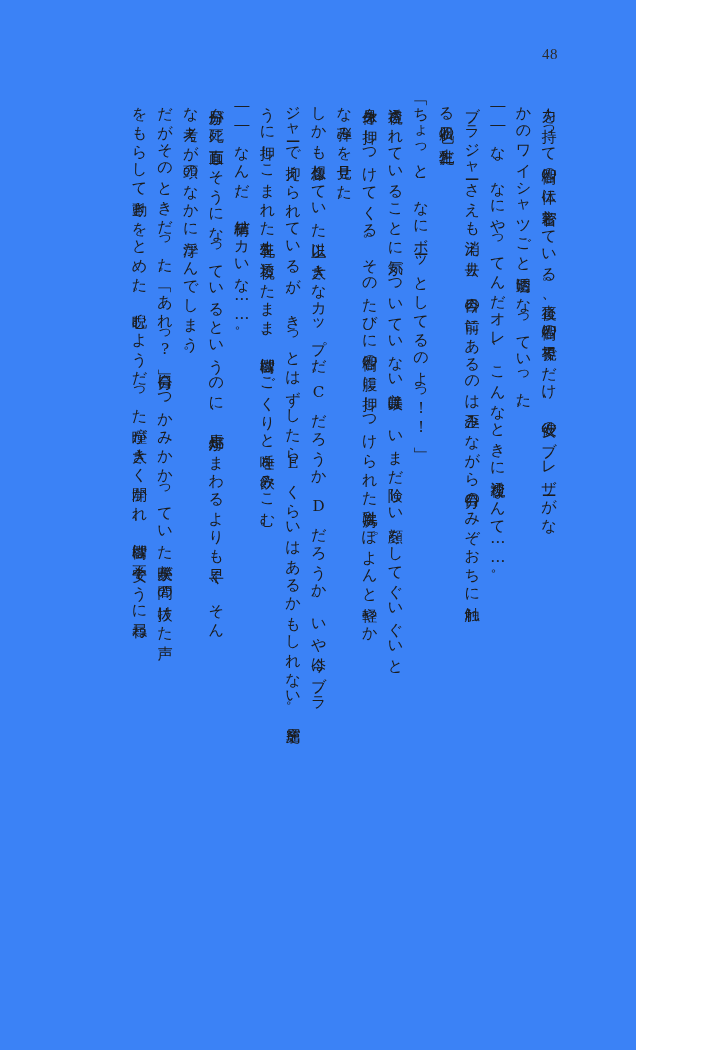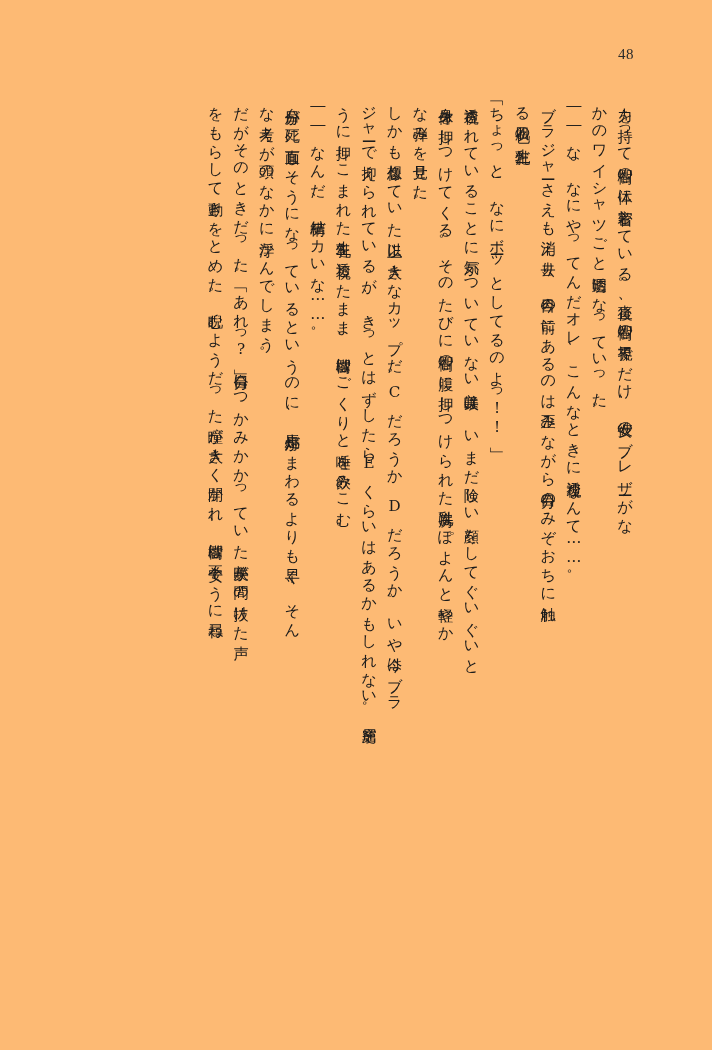--- a/index.html
+++ b/index.html
@@ -10,23 +10,23 @@
   body {
     width: 712px;
     height: 1050px;
     font-family: "Liberation Serif", "DejaVu Serif", serif;
     color: #1a1a1a;
     overflow: hidden;
     position: relative;
   }
   .page {
     position: relative;
-    width: 712px;
+    width: 636px;
     height: 1050px;
-    background: #fdba74;
+    background: #3b82f6;
     box-sizing: border-box;
   }
   
   .page-number {
     position: absolute;
     top: 46px;
     right: 78px;
     font-size: 15px;
     color: #2b2b2b;
     letter-spacing: 0.5px;

